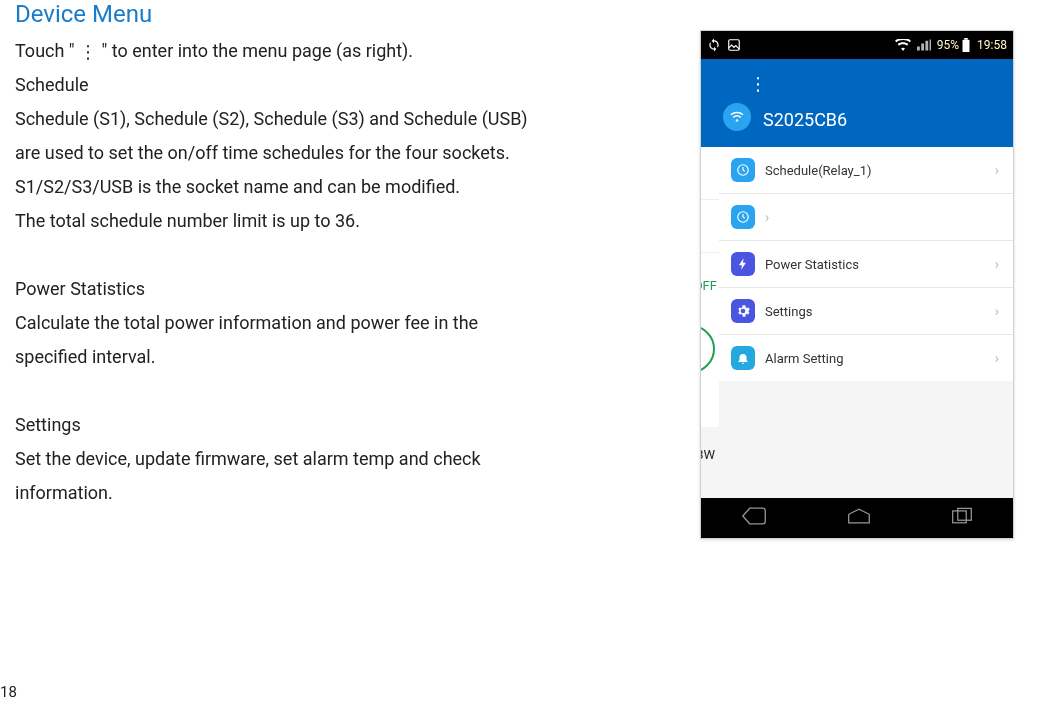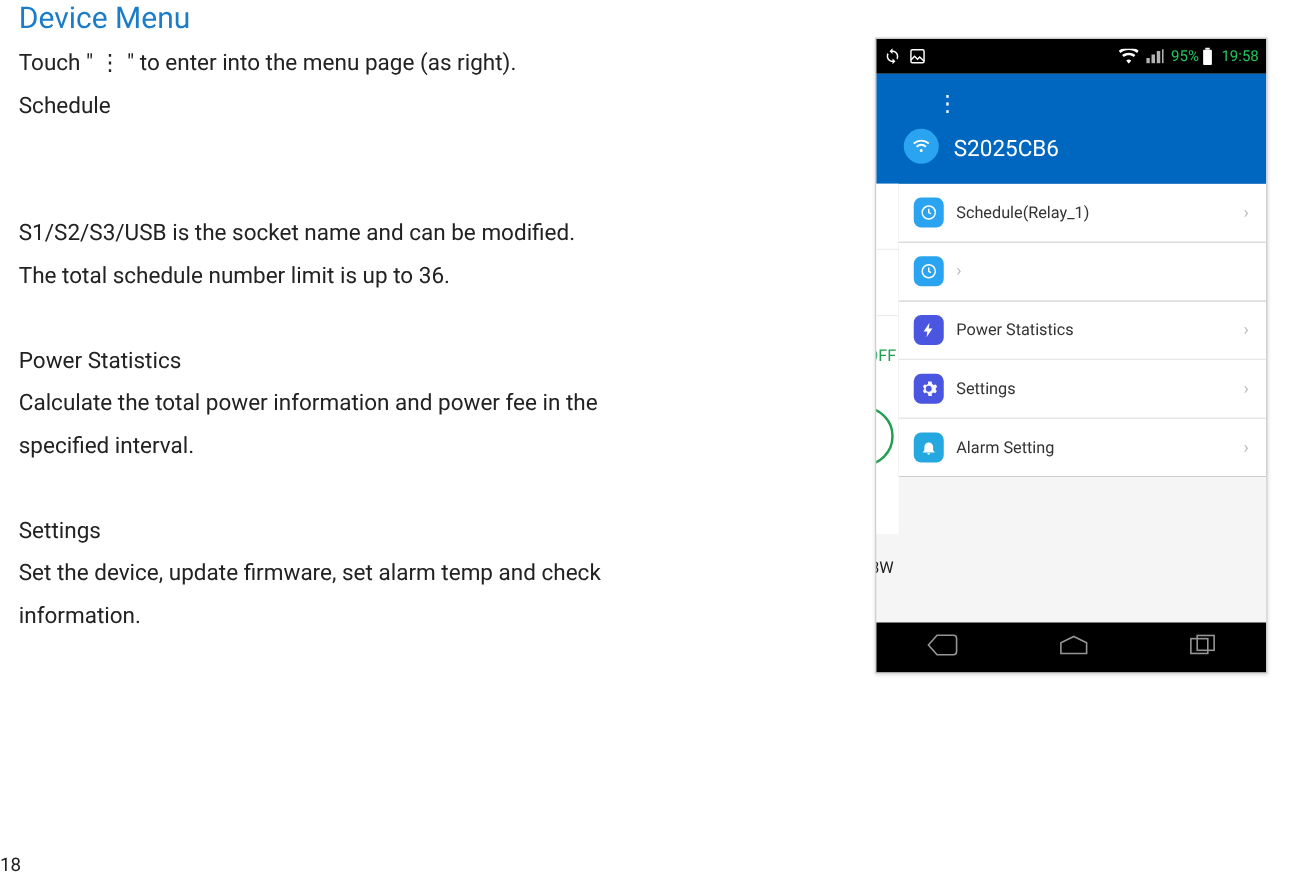--- a/index.html
+++ b/index.html
@@ -5,21 +5,21 @@
 html,body{margin:0;padding:0;font-family:-apple-system,BlinkMacSystemFont,"Segoe UI",Roboto,Arial,sans-serif;font-size:16px;color:#1a1a1a;background:#fff}
 .page{position:relative;width:1037px;height:711px;box-sizing:border-box;padding:0 28px 0 15px}
 .title{color:#1b7dc9;font-size:24px;font-weight:400;margin:0 0 6px 0;padding-top:0}
 .body-text{font-size:18px;line-height:34px;color:#222}
 .body-text b{font-weight:400}
 .three-dots{display:inline-block;vertical-align:middle;font-size:18px;line-height:1;letter-spacing:0}
 .page-num{position:absolute;bottom:10px;left:0;right:0;font-size:15px;color:#222}
 
 
 .phone{position:absolute;top:30px;right:23px;width:312px;height:507px;background:#f5f5f5;border:1px solid #d0d0d0;box-shadow:0 1px 3px rgba(0,0,0,.15);overflow:hidden}
-.statusbar{height:28px;background:#000;color:#22c55e;display:flex;align-items:center;justify-content:space-between;font-size:12px;padding:0 6px}
+.statusbar{height:28px;background:#000;color:#fef9c3;display:flex;align-items:center;justify-content:space-between;font-size:12px;padding:0 6px}
 .statusbar .left,.statusbar .right{display:flex;align-items:center;gap:6px}
 .statusbar .ico{display:inline-flex;align-items:center;justify-content:center}
 .statusbar .batt{display:flex;align-items:center;gap:2px}
 
 .drawer-header{height:88px;background:#0067c0;position:relative}
 .drawer-header .kebab{position:absolute;top:16px;left:48px;color:#fff;font-size:18px;line-height:1}
 .drawer-header .device-icon{position:absolute;left:22px;top:44px;width:28px;height:28px;border-radius:50%;background:#2aa4f0;display:flex;align-items:center;justify-content:center;color:#fff}
 .drawer-header .device-icon svg{width:18px;height:18px}
 .drawer-header .device-name{position:absolute;left:62px;top:50px;color:#fff;font-size:18px}
 
@@ -49,22 +49,22 @@
 <body>
 <div class="page">
 
 <div class="title">Device Menu</div>
 
 <div class="body-text" style="max-width:660px">
   <span>Touch "</span>
   <span class="three-dots">⋮</span>
   <span>" to enter into the menu page (as right).</span><br>
   <b>Schedule</b><br>
-  <br>
-  <br>
+  <span>Schedule (S1), Schedule (S2), Schedule (S3) and Schedule (USB)</span><br>
+  <span>are used to set the on/off time schedules for the four sockets.</span><br>
   <span>S1/S2/S3/USB is the socket name and can be modified.</span><br>
   <span>The total schedule number limit is up to 36.</span><br>
   <br>
   <b>Power Statistics</b><br>
   <span>Calculate the total power information and power fee in the</span><br>
   <span>specified interval.</span><br>
   <br>
   <b>Settings</b><br>
   <span>Set the device, update firmware, set alarm temp and check</span><br>
   <span>information.</span>

